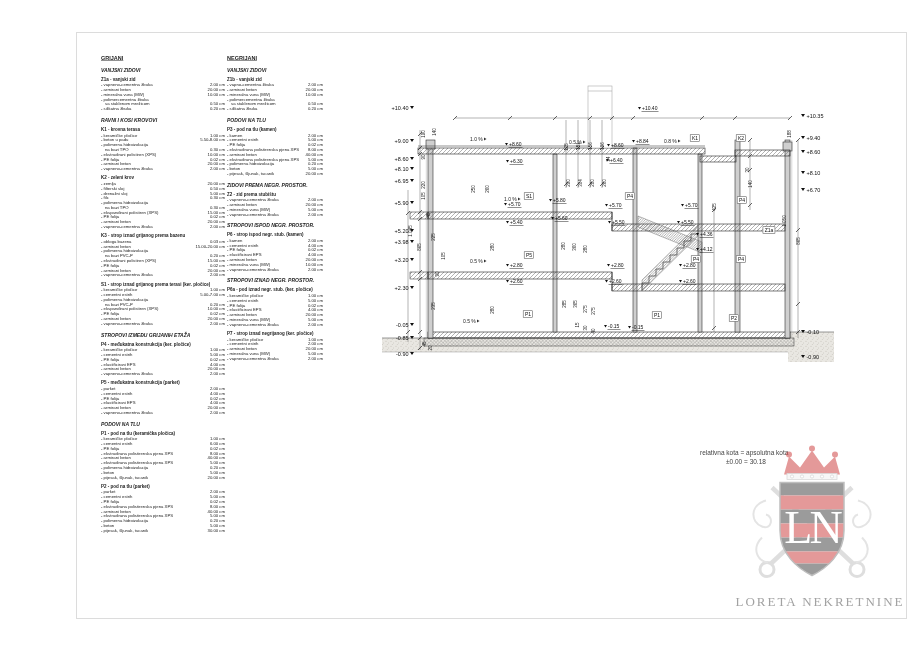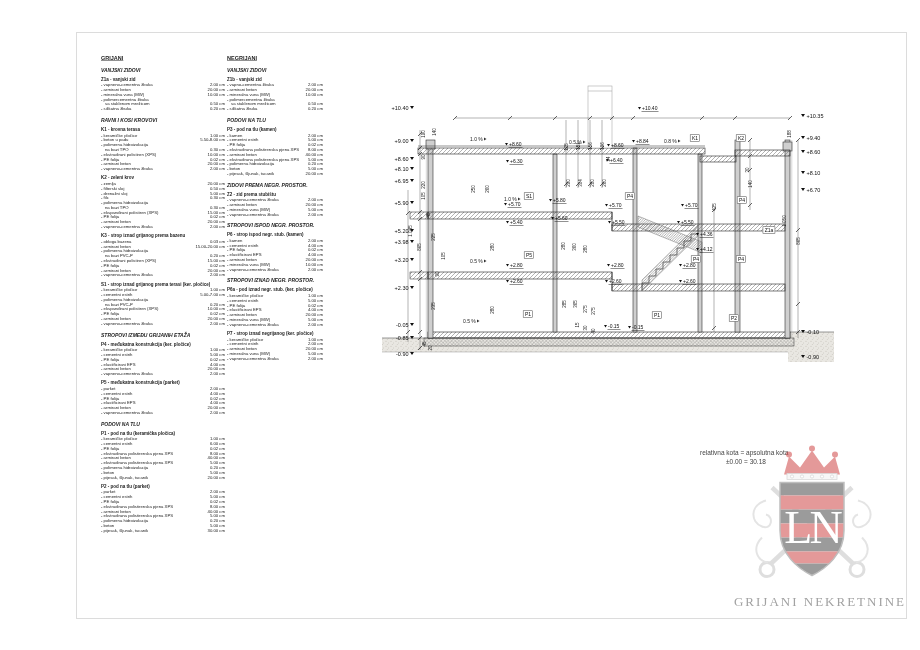--- a/index.html
+++ b/index.html
@@ -828,14 +828,14 @@
         <rect x="36" y="67" width="70" height="14" fill="#4a4a4a"></rect>
         <rect x="36" y="81" width="70" height="14" fill="#cf4747"></rect>
         <rect x="36" y="95" width="70" height="14" fill="#4a4a4a"></rect>
         <rect x="36" y="109" width="70" height="12" fill="#cf4747"></rect>
         <rect x="36" y="121" width="70" height="14" fill="#4a4a4a"></rect>
       </g>
       <path d="M38,40 H102 V88 C102,112 84,126 70,133 C56,126 38,112 38,88 Z" fill="none" stroke="#8a8a8a" stroke-width="1.5"></path>
       <text x="70" y="100" text-anchor="middle" font-family="Liberation Serif, serif" font-size="46" fill="#ffffff" letter-spacing="-3">LN</text>
     </g>
   </svg>
-  <div id="wordmark">GRIJANI NEKRETNINE</div>
+  <div id="wordmark">LORETA NEKRETNINE</div>
 </div>
 
 </body></html>

